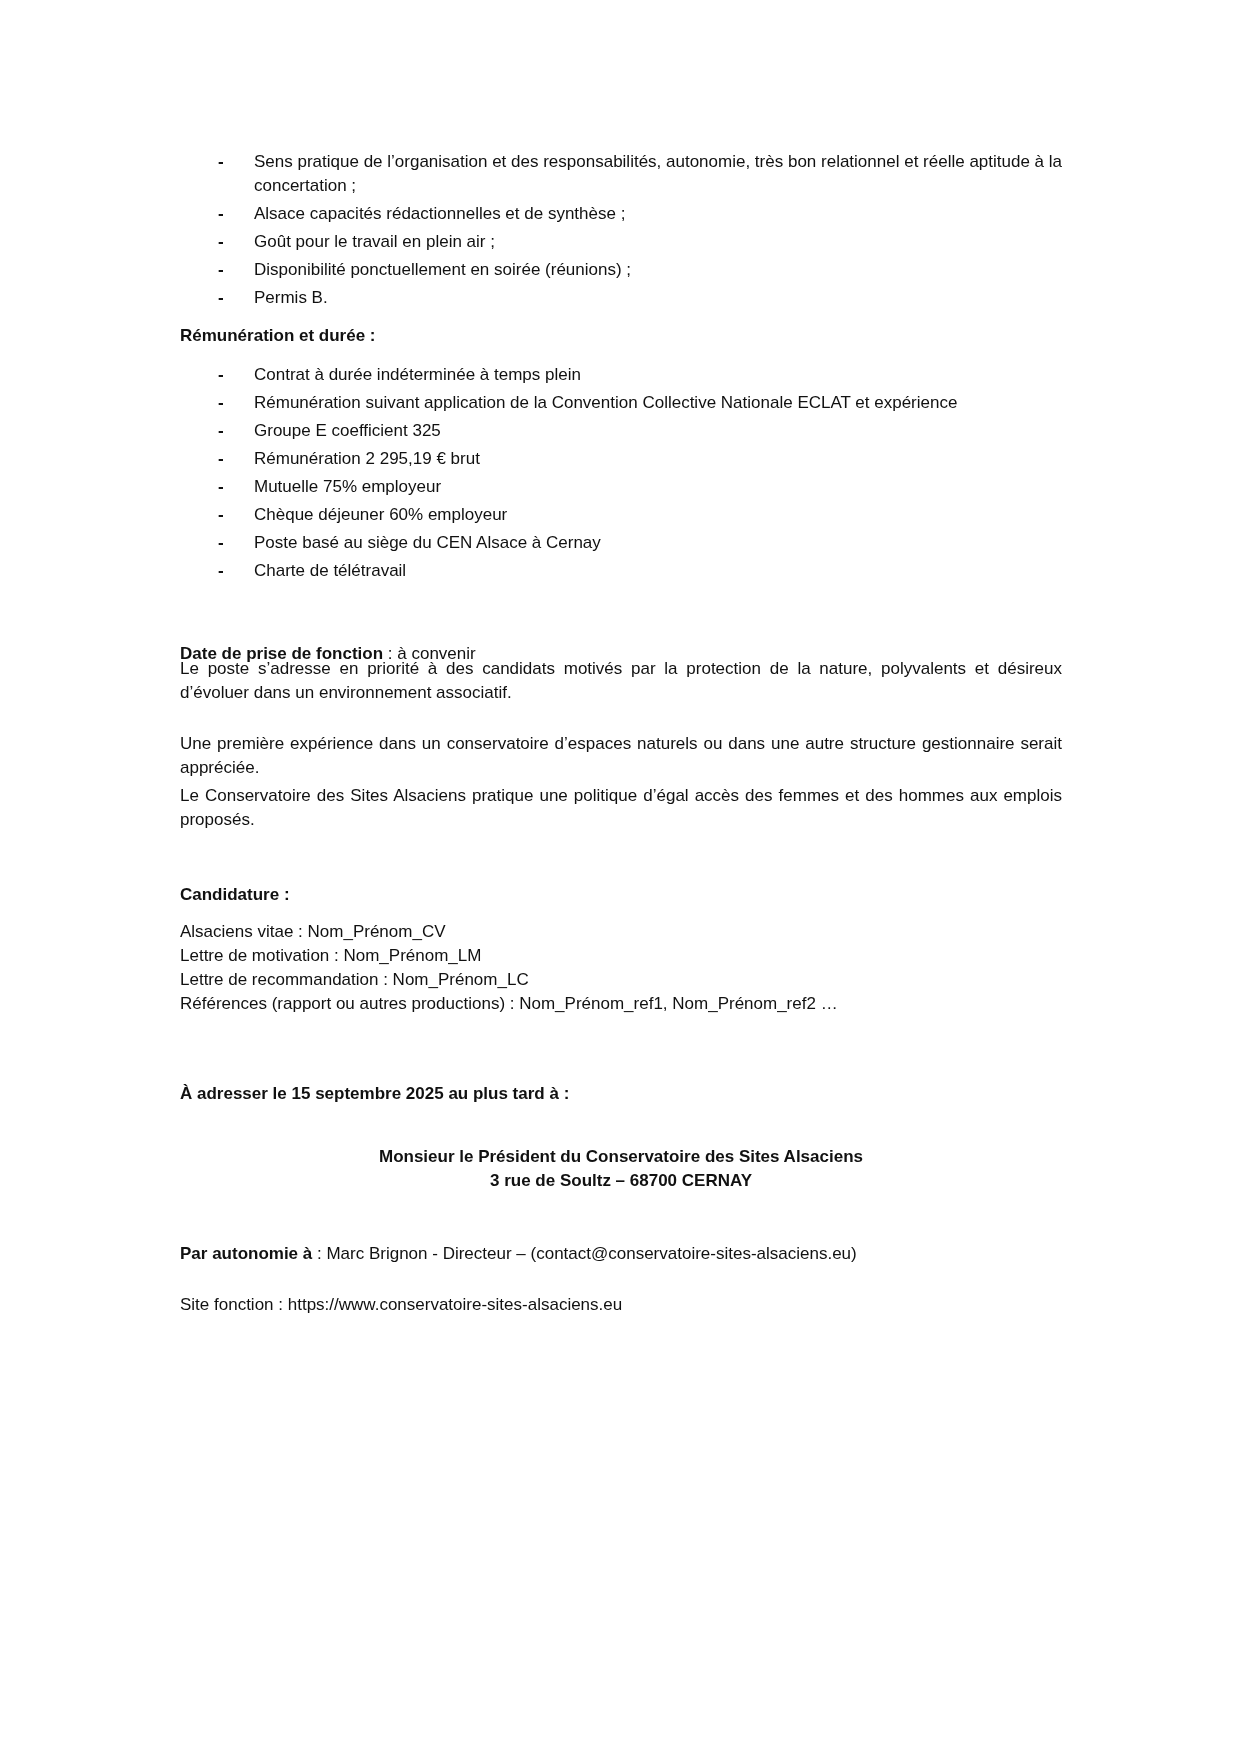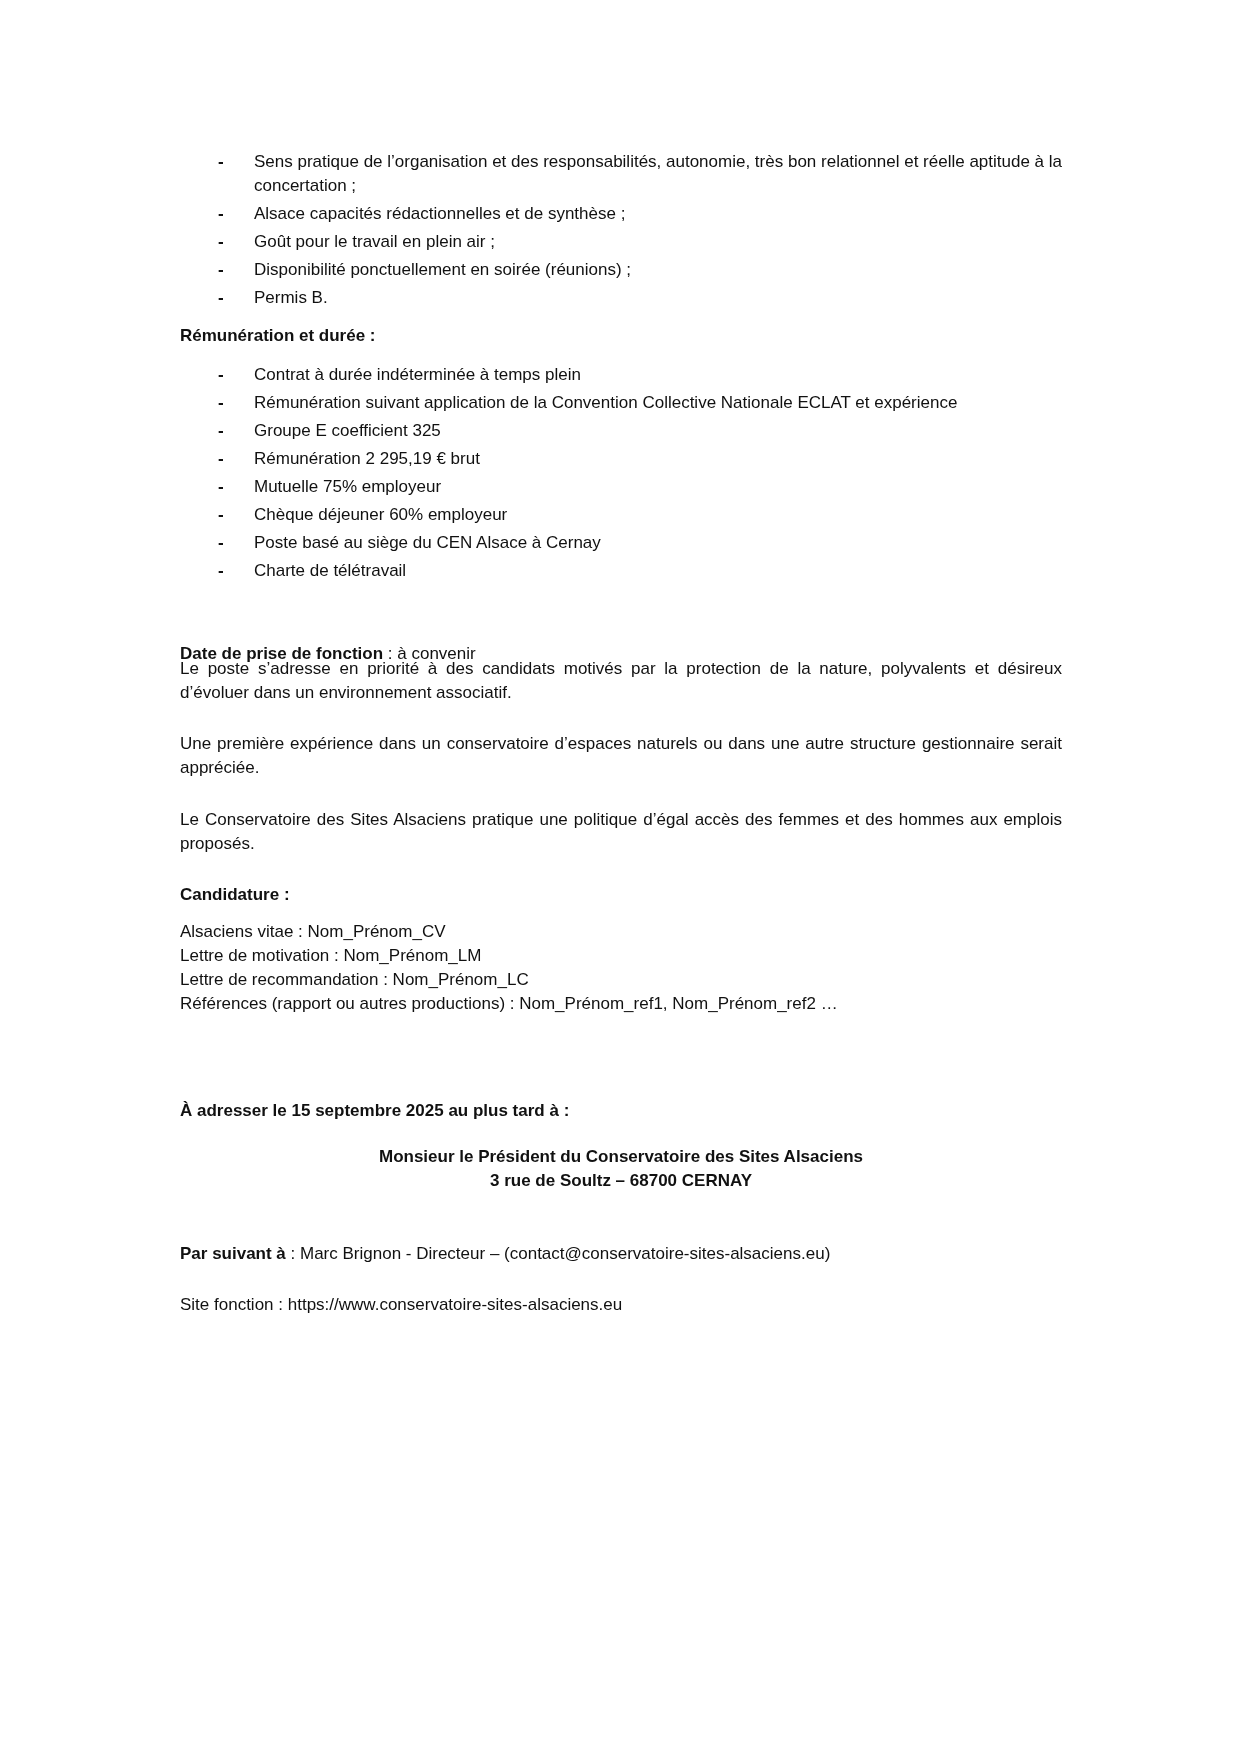--- a/index.html
+++ b/index.html
@@ -38,34 +38,34 @@
     <li><span class="dash">-</span><span>Mutuelle 75% employeur</span></li>
     <li><span class="dash">-</span><span>Chèque déjeuner 60% employeur</span></li>
     <li><span class="dash">-</span><span>Poste basé au siège du CEN Alsace à Cernay</span></li>
     <li><span class="dash">-</span><span>Charte de télétravail</span></li>
   </ul>
 
   <p class="a" style="top:642px;"><span class="h">Date de prise de fonction</span><span> : à convenir</span></p>
 
   <p class="a just" style="top:657px;">Le poste s’adresse en priorité à des candidats motivés par la protection de la nature, polyvalents et désireux d’évoluer dans un environnement associatif.</p>
   <p class="a just" style="top:732px;">Une première expérience dans un conservatoire d’espaces naturels ou dans une autre structure gestionnaire serait appréciée.</p>
-  <p class="a just" style="top:808px;">Le Conservatoire des Sites Alsaciens pratique une politique d’égal accès des femmes et des hommes aux emplois proposés.</p>
+  <p class="a just" style="top:784px;">Le Conservatoire des Sites Alsaciens pratique une politique d’égal accès des femmes et des hommes aux emplois proposés.</p>
 
   <p class="h a" style="top:883px;">Candidature :</p>
   <div class="a" style="top:920px;">
     <p>Alsaciens vitae : Nom_Prénom_CV</p>
     <p>Lettre de motivation : Nom_Prénom_LM</p>
     <p>Lettre de recommandation : Nom_Prénom_LC</p>
     <p>Références (rapport ou autres productions) : Nom_Prénom_ref1, Nom_Prénom_ref2 …</p>
   </div>
 
-  <p class="h a" style="top:1082px;margin-top:17px;">À adresser le 15 septembre 2025 au plus tard à :</p>
+  <p class="h a" style="top:1082px;">À adresser le 15 septembre 2025 au plus tard à :</p>
 
   <div class="a center" style="top:1145px;">
     <p>Monsieur le Président du Conservatoire des Sites Alsaciens</p>
     <p>3 rue de Soultz – 68700 CERNAY</p>
   </div>
 
-  <p class="a" style="top:1242px;"><span class="h">Par suivant à</span><span> : Marc Brignon - Directeur – (</span><span>contact@conservatoire-sites-alsaciens.eu</span><span>)</span></p>
+  <p class="a" style="top:1242px;"><span class="h">Par autonomie à</span><span> : Marc Brignon - Directeur – (</span><span>contact@conservatoire-sites-alsaciens.eu</span><span>)</span></p>
 
   <p class="a" style="top:1293px;"><span>Site fonction : </span><span>https://www.conservatoire-sites-alsaciens.eu</span></p>
 
 </div>
 
 </body></html>

